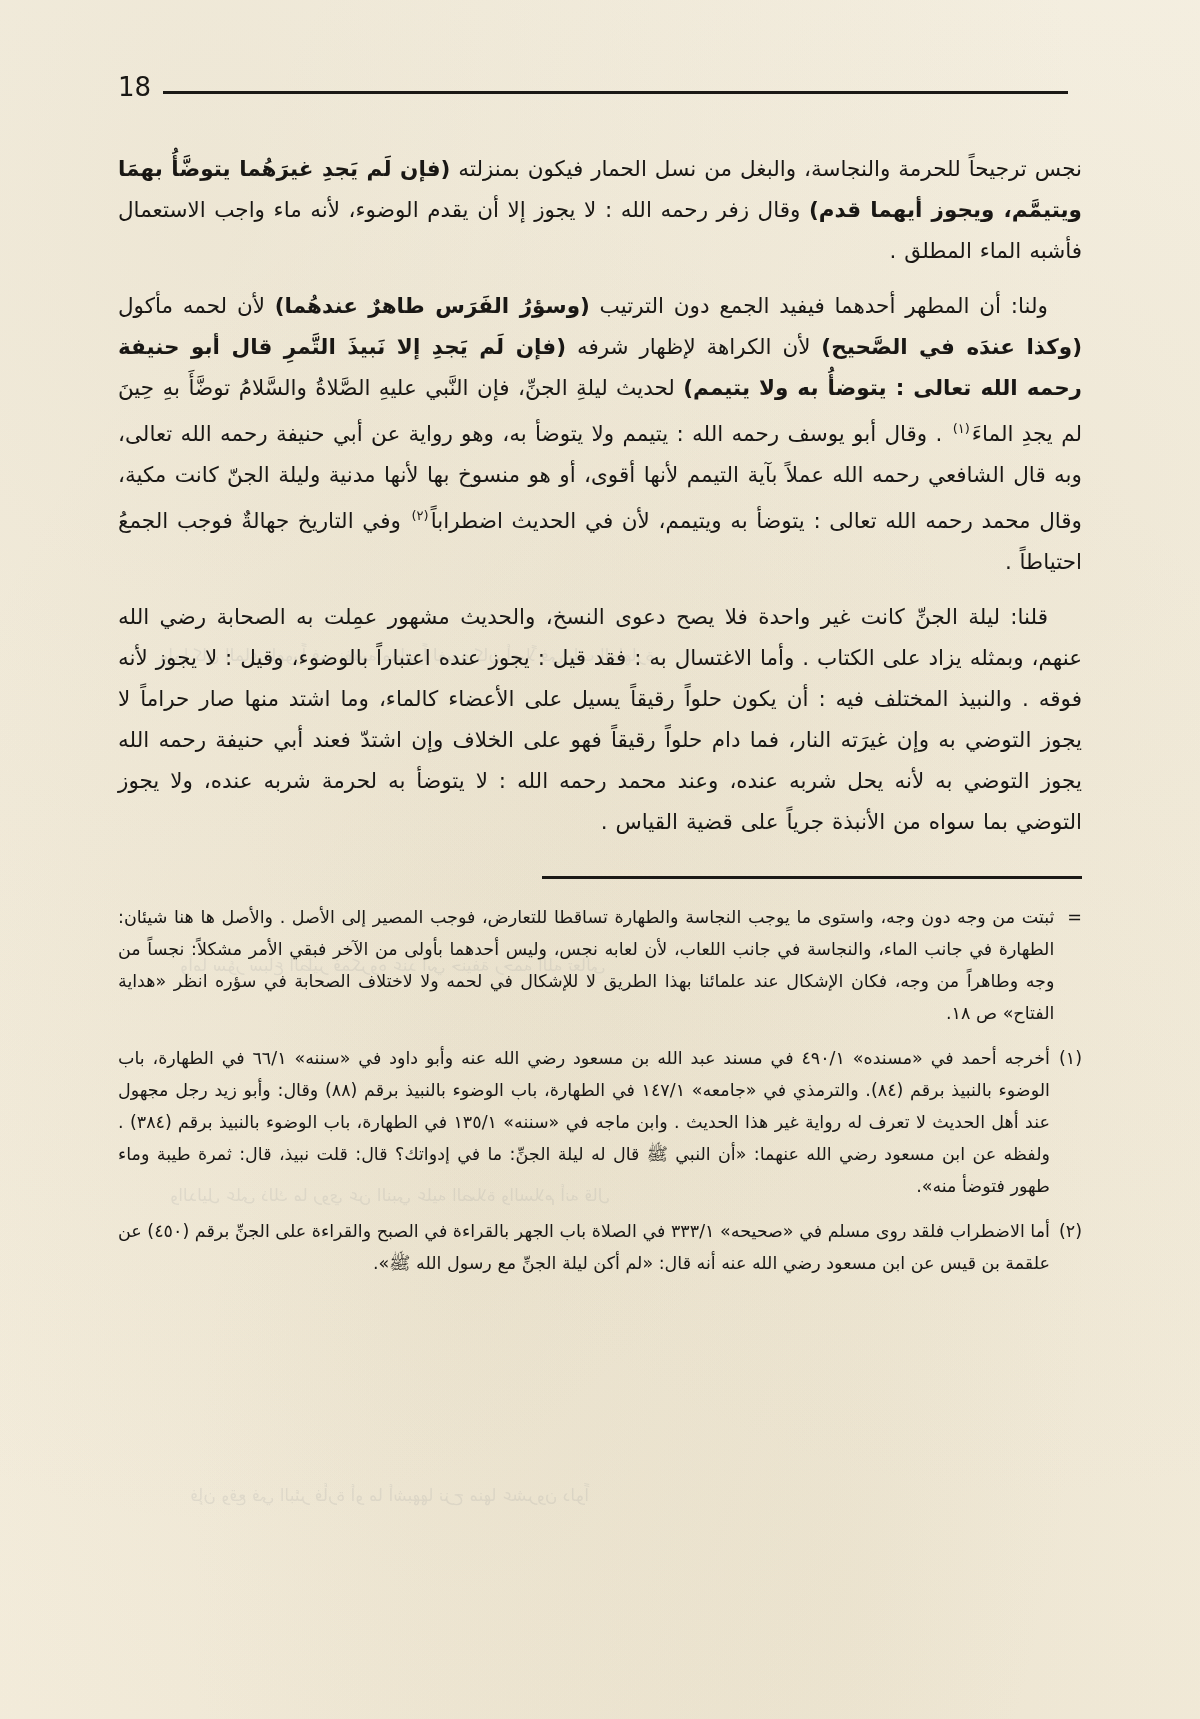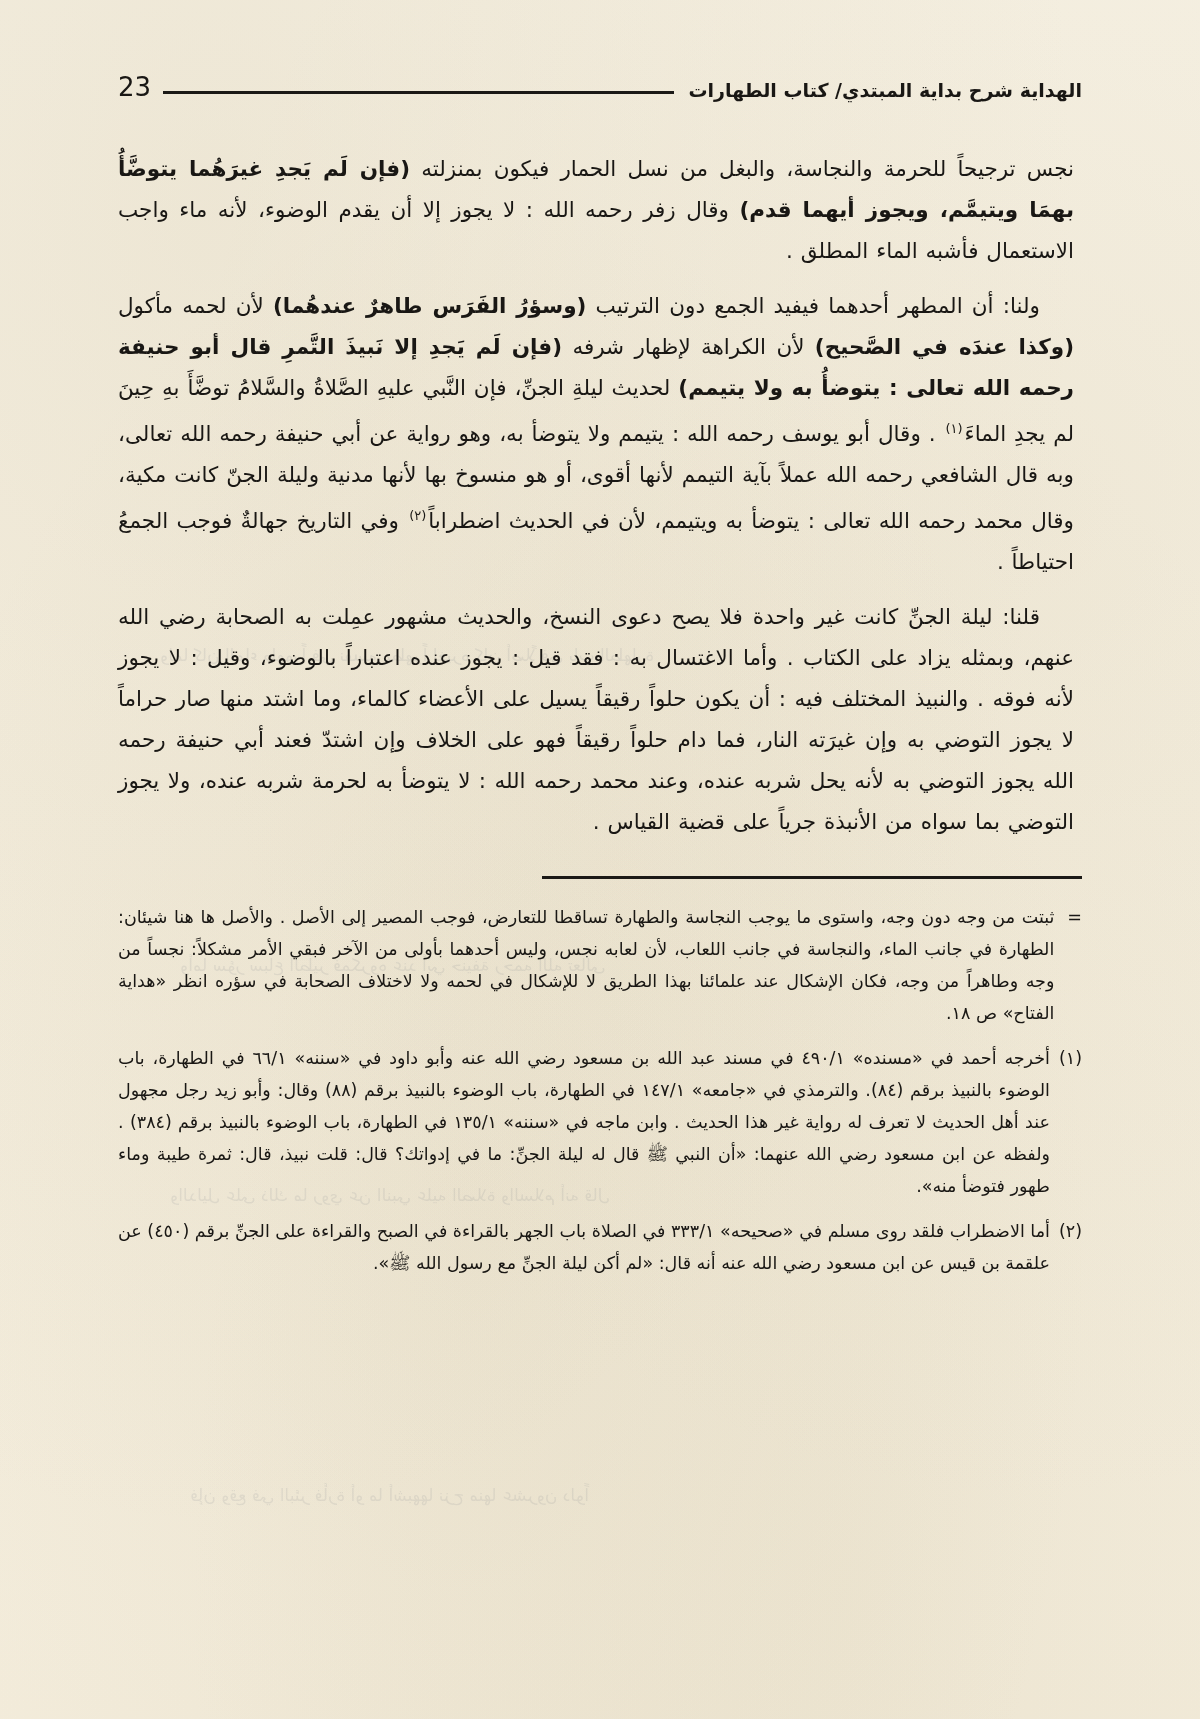--- a/index.html
+++ b/index.html
@@ -68,21 +68,21 @@
   
   .body-text{
     direction:rtl;
     text-align:justify;
     text-align-last:right;
     font-size:21.5px;
     line-height:41px;
     letter-spacing:0;
     word-spacing:1px;
   }
-  .body-text p{ margin:0 8px 14px 0; }
+  .body-text p{ margin:0 0 14px 0; }
   .body-text p.indent{ text-indent:34px; }
   .lead{ font-weight:normal; }
   .matn{ font-weight:bold; }
   sup.fn{
     font-size:13px;
     vertical-align:super;
     font-weight:normal;
     padding:0 2px;
   }
 
@@ -130,23 +130,22 @@
 
 <div class="paper-grain"></div>
 <div class="showthrough" style="top:640px; right:140px; width:900px;">ولما كان الماء طهوراً في نفسه مطهراً لغيره كان أصلاً في باب الطهارة</div>
 <div class="showthrough" style="top:950px; right:160px; width:860px;">وأما سؤر سباع الطير فمكروه عند أبي حنيفة رحمه الله تعالى</div>
 <div class="showthrough" style="top:1180px; right:150px; width:880px;">والدليل على ذلك ما روي عن النبي عليه الصلاة والسلام أنه قال</div>
 <div class="showthrough" style="top:1480px; right:170px; width:840px;">فإن وقع في البئر فأرة أو ما أشبهها نزح منها عشرون دلواً</div>
 
 <div class="page">
 
   <div class="runhead">
-    <span class="runhead-title">الهداية شرح بداية المبتدي/ كتاب الطهارات</span>
     <span class="runhead-rule"></span>
-    <span class="runhead-page">23</span>
+    <span class="runhead-page">18</span>
   </div>
 
   <div class="body-text" id="body-text">
       <p><span>نجس ترجيحاً للحرمة والنجاسة، والبغل من نسل الحمار فيكون بمنزلته </span><span class="matn">(فإن لَم يَجدِ غيرَهُما يتوضَّأُ بهمَا ويتيمَّم، ويجوز أيهما قدم)</span><span> وقال زفر رحمه الله : لا يجوز إلا أن يقدم الوضوء، لأنه ماء واجب الاستعمال فأشبه الماء المطلق .</span></p>
       <p class="indent"><span class="lead">ولنا</span><span>: أن المطهر أحدهما فيفيد الجمع دون الترتيب </span><span class="matn">(وسؤرُ الفَرَس طاهرٌ عندهُما)</span><span> لأن لحمه مأكول </span><span class="matn">(وكذا عندَه في الصَّحيح)</span><span> لأن الكراهة لإظهار شرفه </span><span class="matn">(فإن لَم يَجدِ إلا نَبيذَ التَّمرِ قال أبو حنيفة رحمه الله تعالى : يتوضأُ به ولا يتيمم)</span><span> لحديث ليلةِ الجنِّ، فإن النَّبي عليهِ الصَّلاةُ والسَّلامُ توضَّأَ بهِ حِينَ لم يجدِ الماءَ</span><sup class="fn">(١)</sup><span> . وقال أبو يوسف رحمه الله : يتيمم ولا يتوضأ به، وهو رواية عن أبي حنيفة رحمه الله تعالى، وبه قال الشافعي رحمه الله عملاً بآية التيمم لأنها أقوى، أو هو منسوخ بها لأنها مدنية وليلة الجنّ كانت مكية، وقال محمد رحمه الله تعالى : يتوضأ به ويتيمم، لأن في الحديث اضطراباً</span><sup class="fn">(٢)</sup><span> وفي التاريخ جهالةٌ فوجب الجمعُ احتياطاً .</span></p>
       <p class="indent"><span class="lead">قلنا</span><span>: ليلة الجنِّ كانت غير واحدة فلا يصح دعوى النسخ، والحديث مشهور عمِلت به الصحابة رضي الله عنهم، وبمثله يزاد على الكتاب . وأما الاغتسال به : فقد قيل : يجوز عنده اعتباراً بالوضوء، وقيل : لا يجوز لأنه فوقه . والنبيذ المختلف فيه : أن يكون حلواً رقيقاً يسيل على الأعضاء كالماء، وما اشتد منها صار حراماً لا يجوز التوضي به وإن غيرَته النار، فما دام حلواً رقيقاً فهو على الخلاف وإن اشتدّ فعند أبي حنيفة رحمه الله يجوز التوضي به لأنه يحل شربه عنده، وعند محمد رحمه الله : لا يتوضأ به لحرمة شربه عنده، ولا يجوز التوضي بما سواه من الأنبذة جرياً على قضية القياس .</span></p>
     </div>
 
   <div class="fn-sep-wrap">
     <div class="fn-sep"></div>

